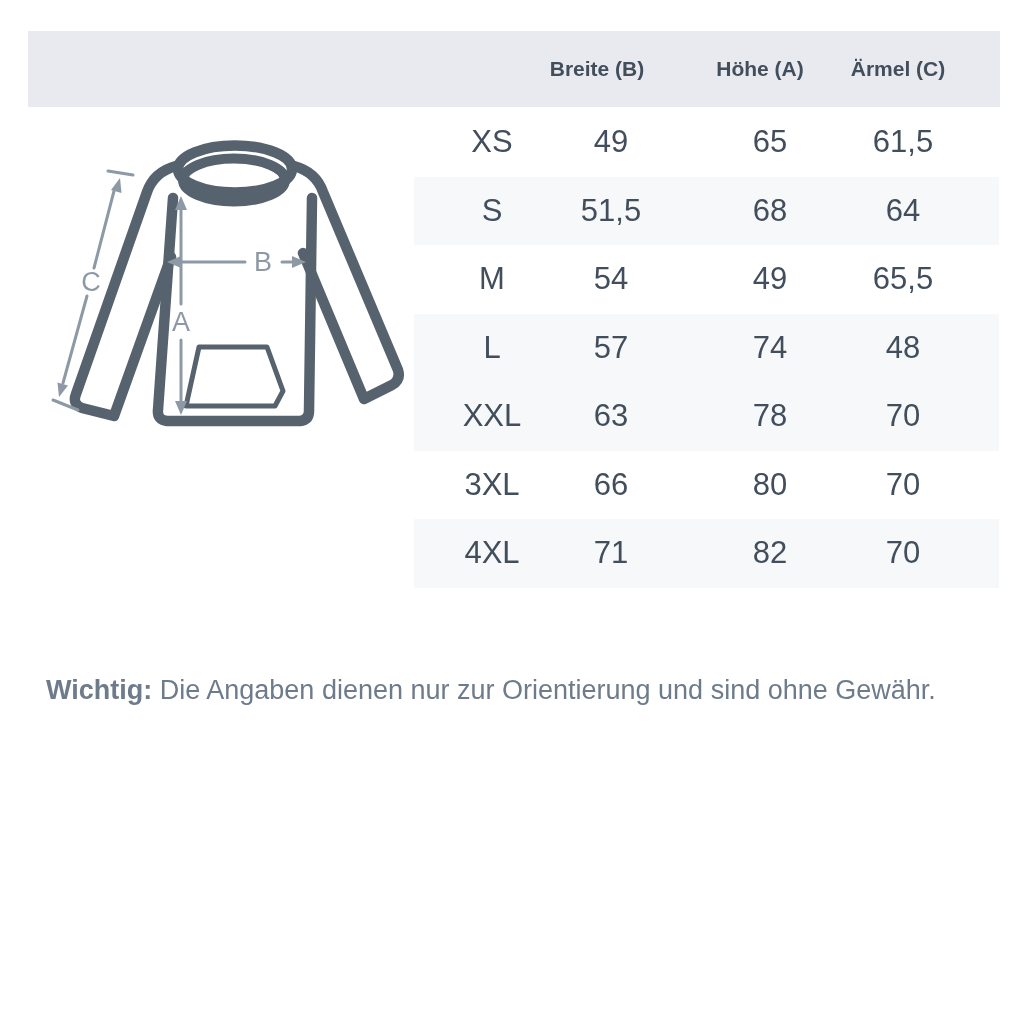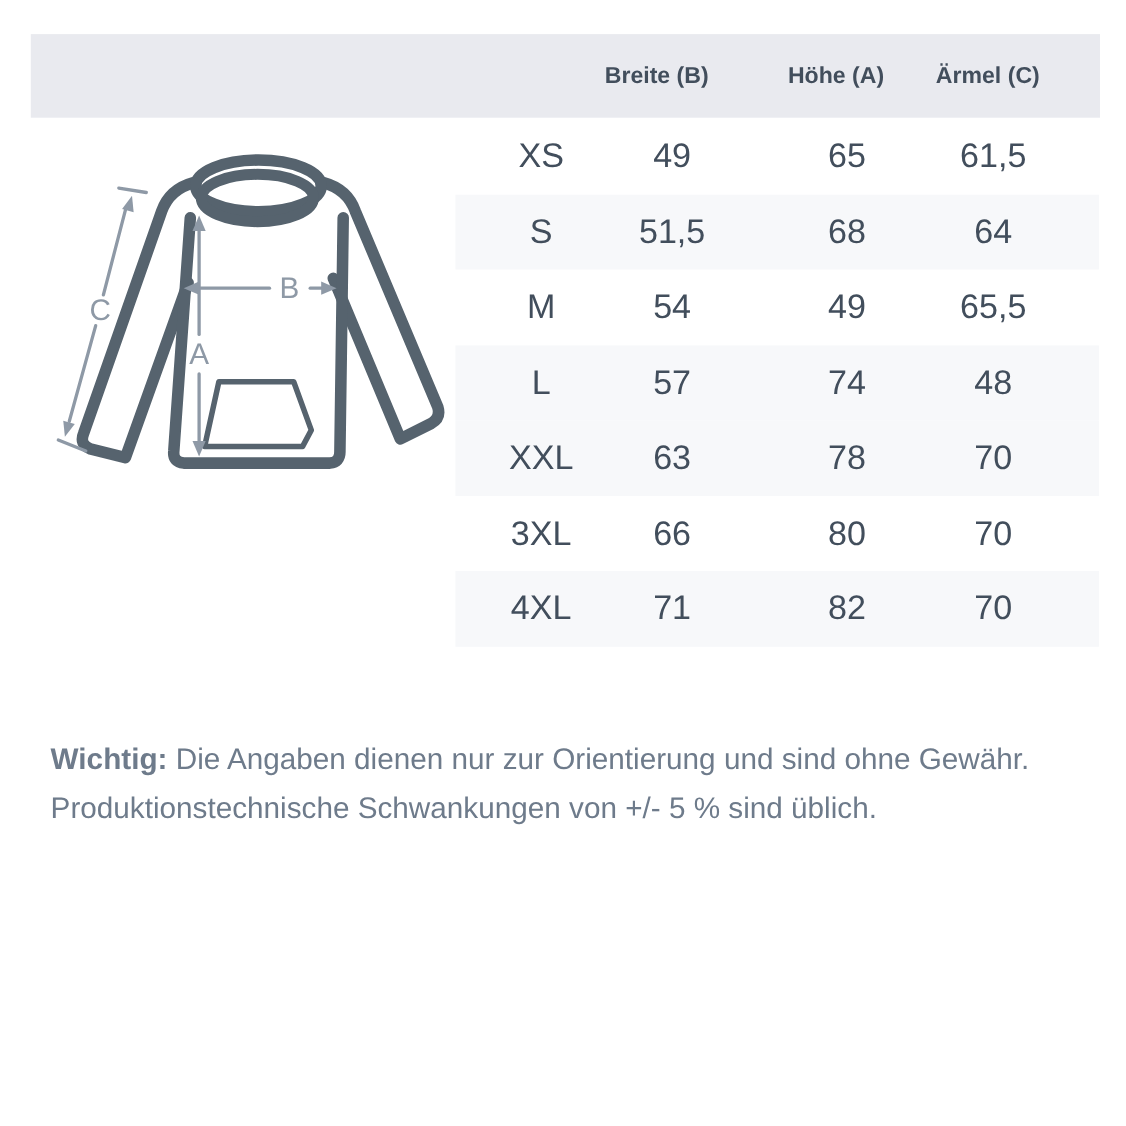--- a/index.html
+++ b/index.html
@@ -168,16 +168,15 @@
       <span class="cell size">4XL</span>
       <span class="cell breite">71</span>
       <span class="cell hoehe">82</span>
       <span class="cell aermel">70</span>
     </div>
   </div>
 
   <div class="note">
     <span class="bold">Wichtig:</span>
     <span>Die Angaben dienen nur zur Orientierung und sind ohne Gewähr.</span><br>
-    <span>Produktionstechnische Schwankungen von +/- 5 % sind üblich.</span>
   </div>
 
 </div>
 
 </body></html>

